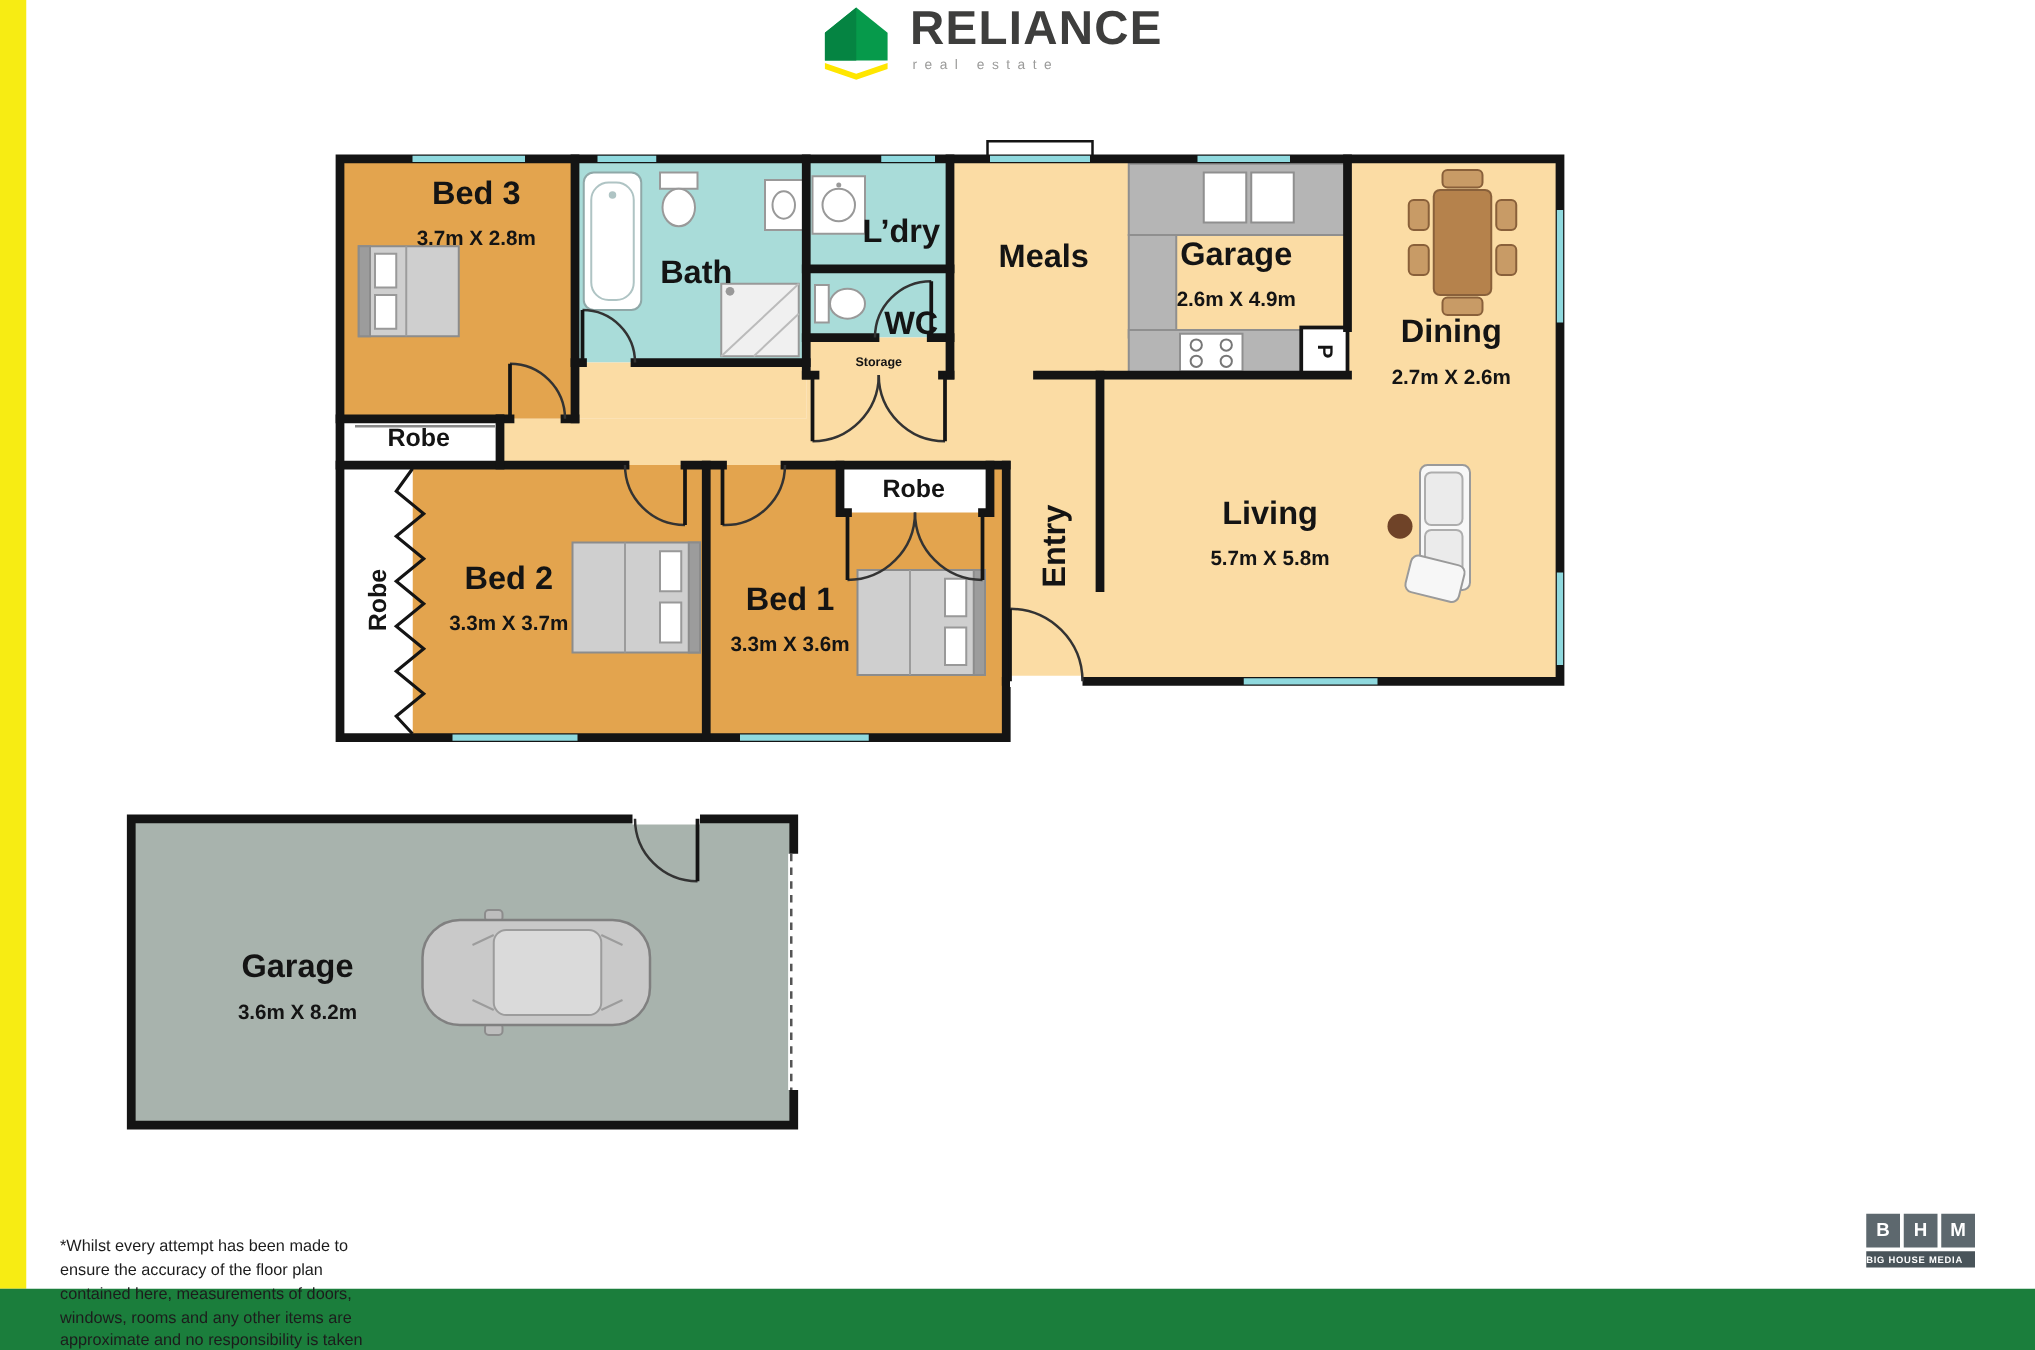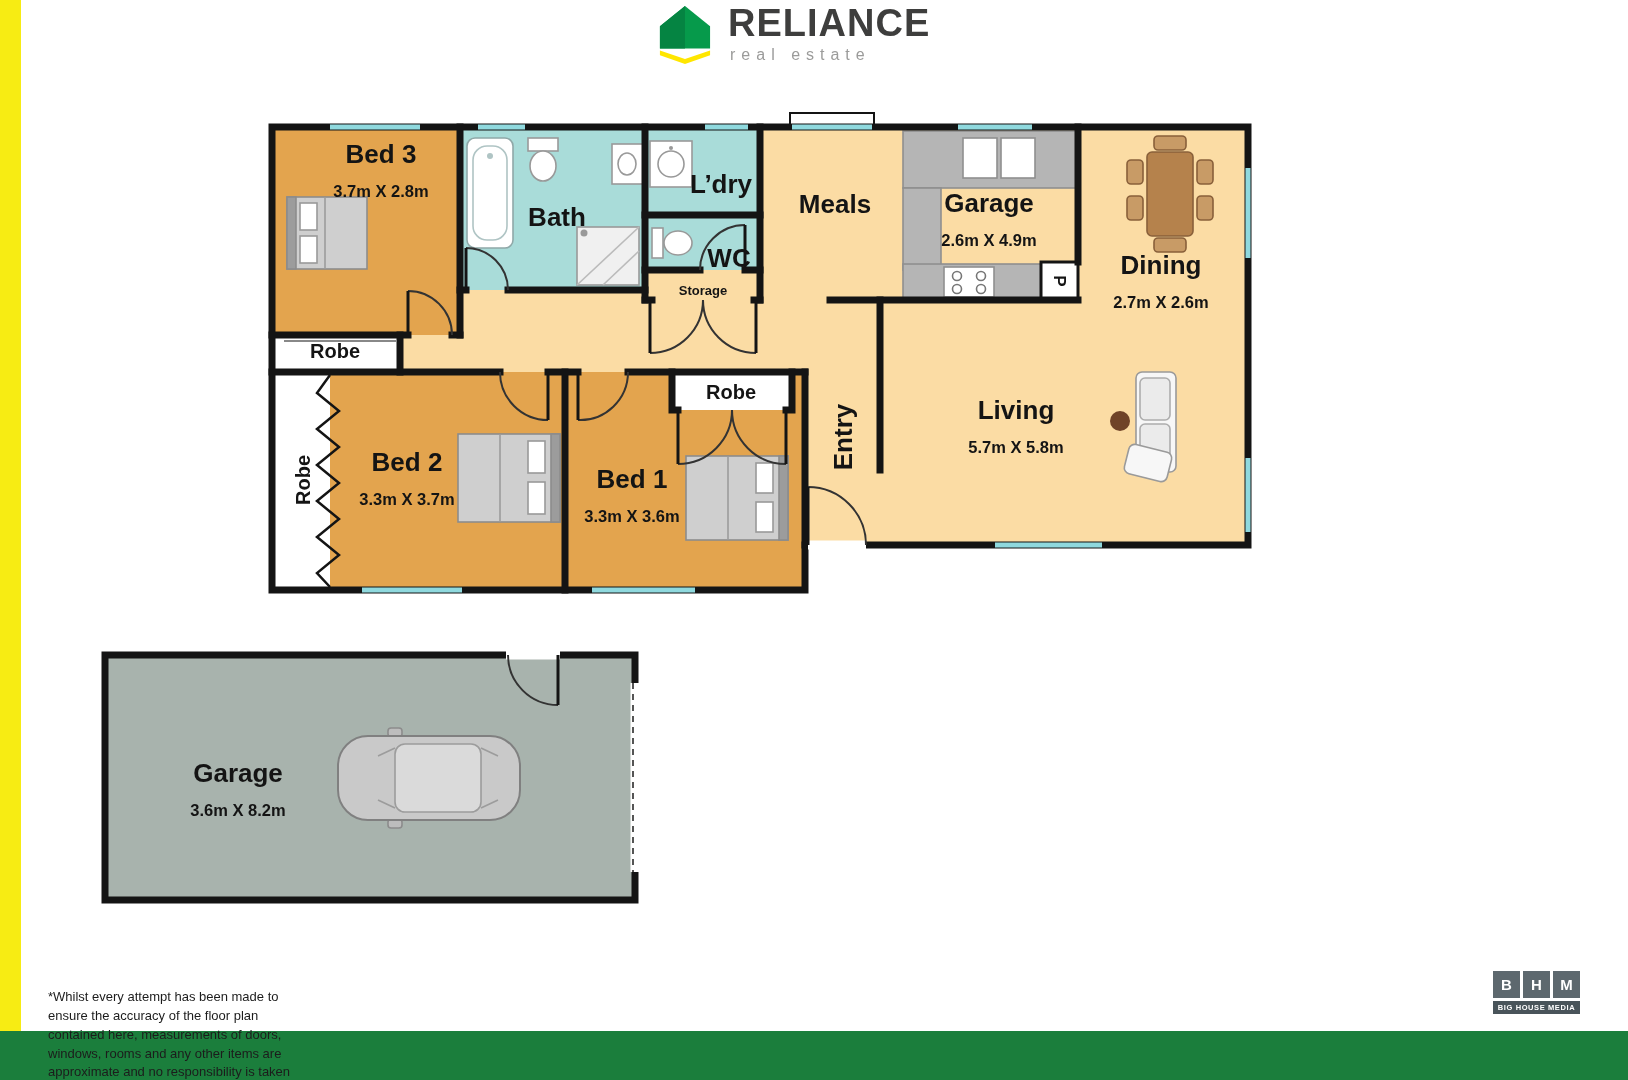--- a/index.html
+++ b/index.html
@@ -4,40 +4,40 @@
 <style>
   html,body{margin:0;padding:0;}
   body{width:1628px;height:1080px;background:#ffffff;font-family:"Liberation Sans",sans-serif;position:relative;overflow:hidden;}
   .canvas{position:absolute;inset:0;width:1628px;height:1080px;}
   .yellow-strip{position:absolute;left:0;top:0;width:21px;height:1031px;background:#F7EC13;}
   .green-bar{position:absolute;left:0;top:1031px;width:1628px;height:49px;background:#1B7E3C;}
 
   
   .brand{position:absolute;left:658px;top:4px;display:flex;align-items:flex-start;gap:16px;}
   .brand-name{font-size:38px;font-weight:bold;color:#3E3E3D;letter-spacing:1px;line-height:1;}
-  .brand-tagline{font-size:16px;color:#9B9B9A;letter-spacing:6px;margin-top:4px;margin-left:2px;}
+  .brand-tagline{font-size:11px;color:#9B9B9A;letter-spacing:6px;margin-top:4px;margin-left:2px;}
 
   
   .plan-svg{position:absolute;left:0;top:0;}
   .label{position:absolute;transform:translate(-50%,-50%);text-align:center;color:#141414;white-space:nowrap;z-index:5;}
   .label.rot{transform:translate(-50%,-50%) rotate(-90deg);}
   .label.rot-cw{transform:translate(-50%,-50%) rotate(90deg);}
   .room-name{font-size:26px;font-weight:700;line-height:1.05;}
   .room-dims{font-size:16.5px;font-weight:700;margin-top:14px;}
   .small-name{font-size:20px;font-weight:700;}
-  .tiny-name{font-size:13px;font-weight:700;}
+  .tiny-name{font-size:10px;font-weight:700;}
   .pantry-name{font-size:17px;font-weight:700;}
 
   
   .disclaimer{position:absolute;left:48px;top:960px;width:258px;font-size:13px;line-height:1.45;color:#1c1c1c;z-index:6;margin-top:28px;}
   .address{position:absolute;left:814px;top:990px;transform:translate(-50%,-50%);font-size:41px;font-weight:bold;color:#12181d;letter-spacing:0.5px;z-index:6;white-space:nowrap;}
   .bhm{position:absolute;left:1493px;top:971px;z-index:6;}
   .bhm-squares{display:flex;gap:3px;}
   .bhm-square{width:27px;height:27px;background:#5D686E;color:#fff;font-size:15px;font-weight:bold;display:flex;align-items:center;justify-content:center;}
-  .bhm-caption{margin-top:3px;background:#49545A;color:#fff;font-size:7.5px;font-weight:bold;letter-spacing:0.6px;text-align:center;padding:2px 0;width:87px;}
+  .bhm-caption{margin-top:3px;background:#49545A;color:#fff;font-size:7.5px;font-weight:bold;letter-spacing:0.6px;padding:2px 0;width:87px;}
 </style>
 </head>
 <body>
 
 <div class="canvas">
 
   <div class="yellow-strip"></div>
   <div class="green-bar"></div>
 
   <div class="brand">

